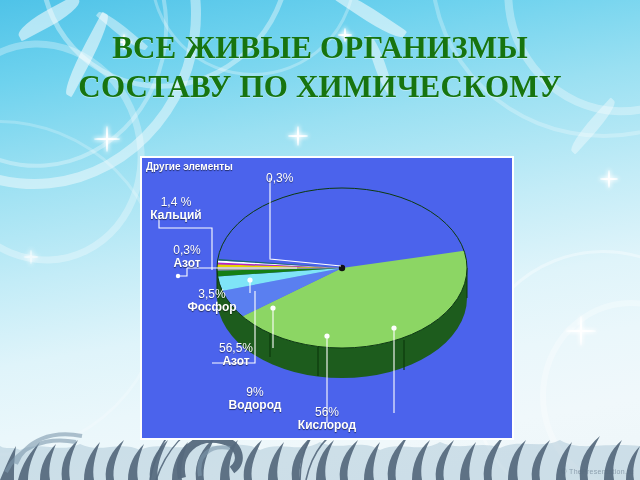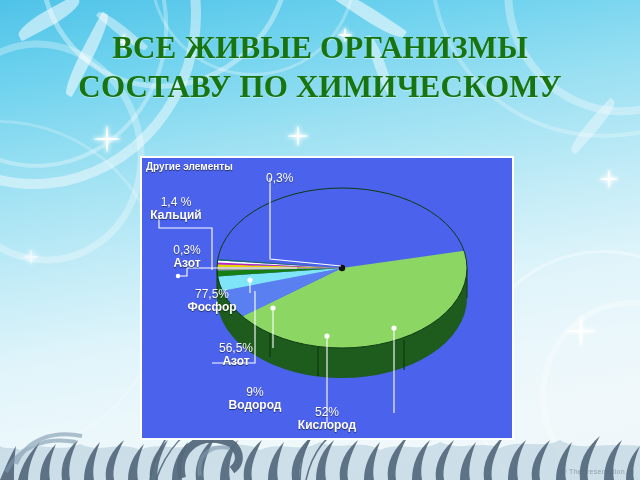--- a/index.html
+++ b/index.html
@@ -341,36 +341,36 @@
       <span class="pct">1,4 %</span>
       <span class="nm">Кальций</span>
     </div>
 
     <div class="lbl" style="left:14px; top:86px; width:62px;">
       <span class="pct">0,3%</span>
       <span class="nm">Азот</span>
     </div>
 
     <div class="lbl" style="left:36px; top:130px; width:68px;">
-      <span class="pct">77,5%</span>
+      <span class="pct">3,5%</span>
       <span class="nm">Фосфор</span>
     </div>
 
     <div class="lbl" style="left:66px; top:184px; width:56px;">
       <span class="pct">56,5%</span>
       <span class="nm">Азот</span>
     </div>
 
     <div class="lbl" style="left:78px; top:228px; width:70px;">
       <span class="pct">9%</span>
       <span class="nm">Водород</span>
     </div>
 
     <div class="lbl" style="left:150px; top:248px; width:70px;">
-      <span class="pct">52%</span>
+      <span class="pct">56%</span>
       <span class="nm">Кислород</span>
     </div>
 
 
   </div>
 
   <div id="watermark">© ThePresentation.ru</div>
 
 </div>
 

